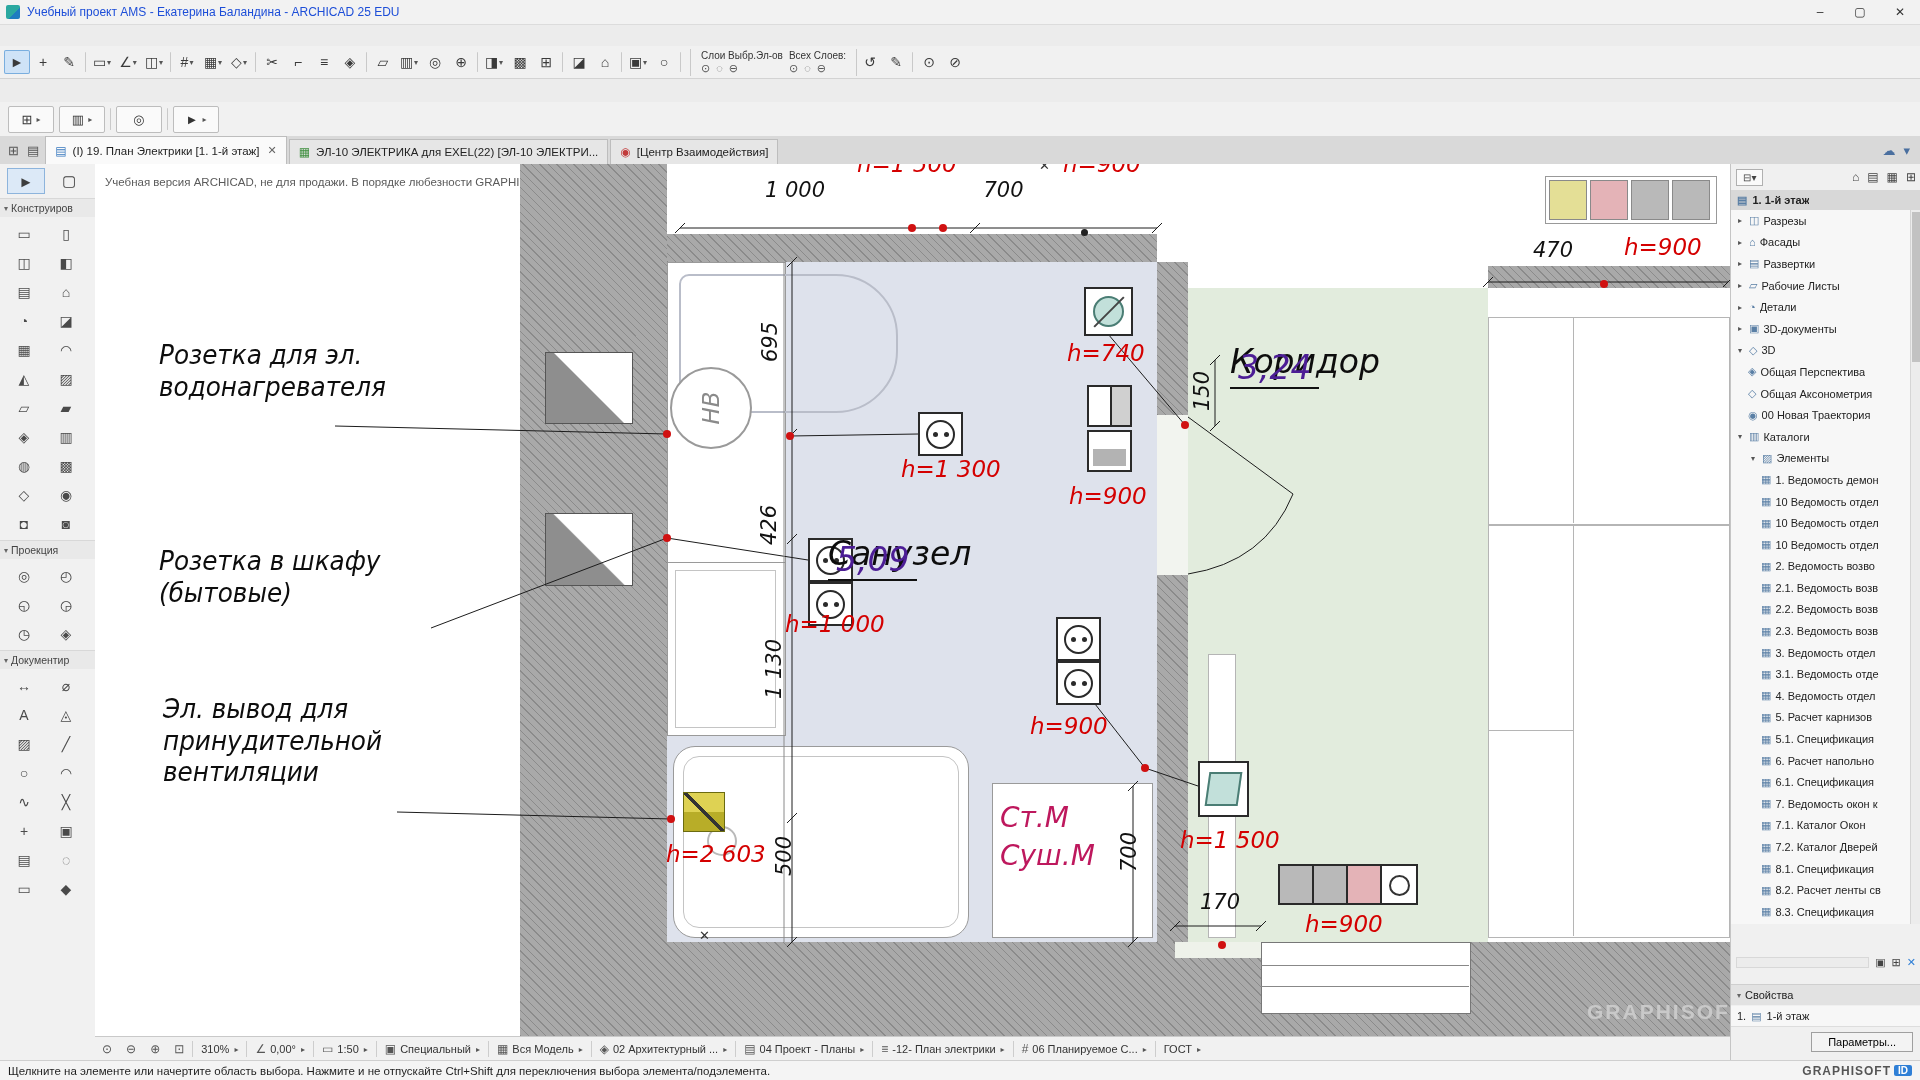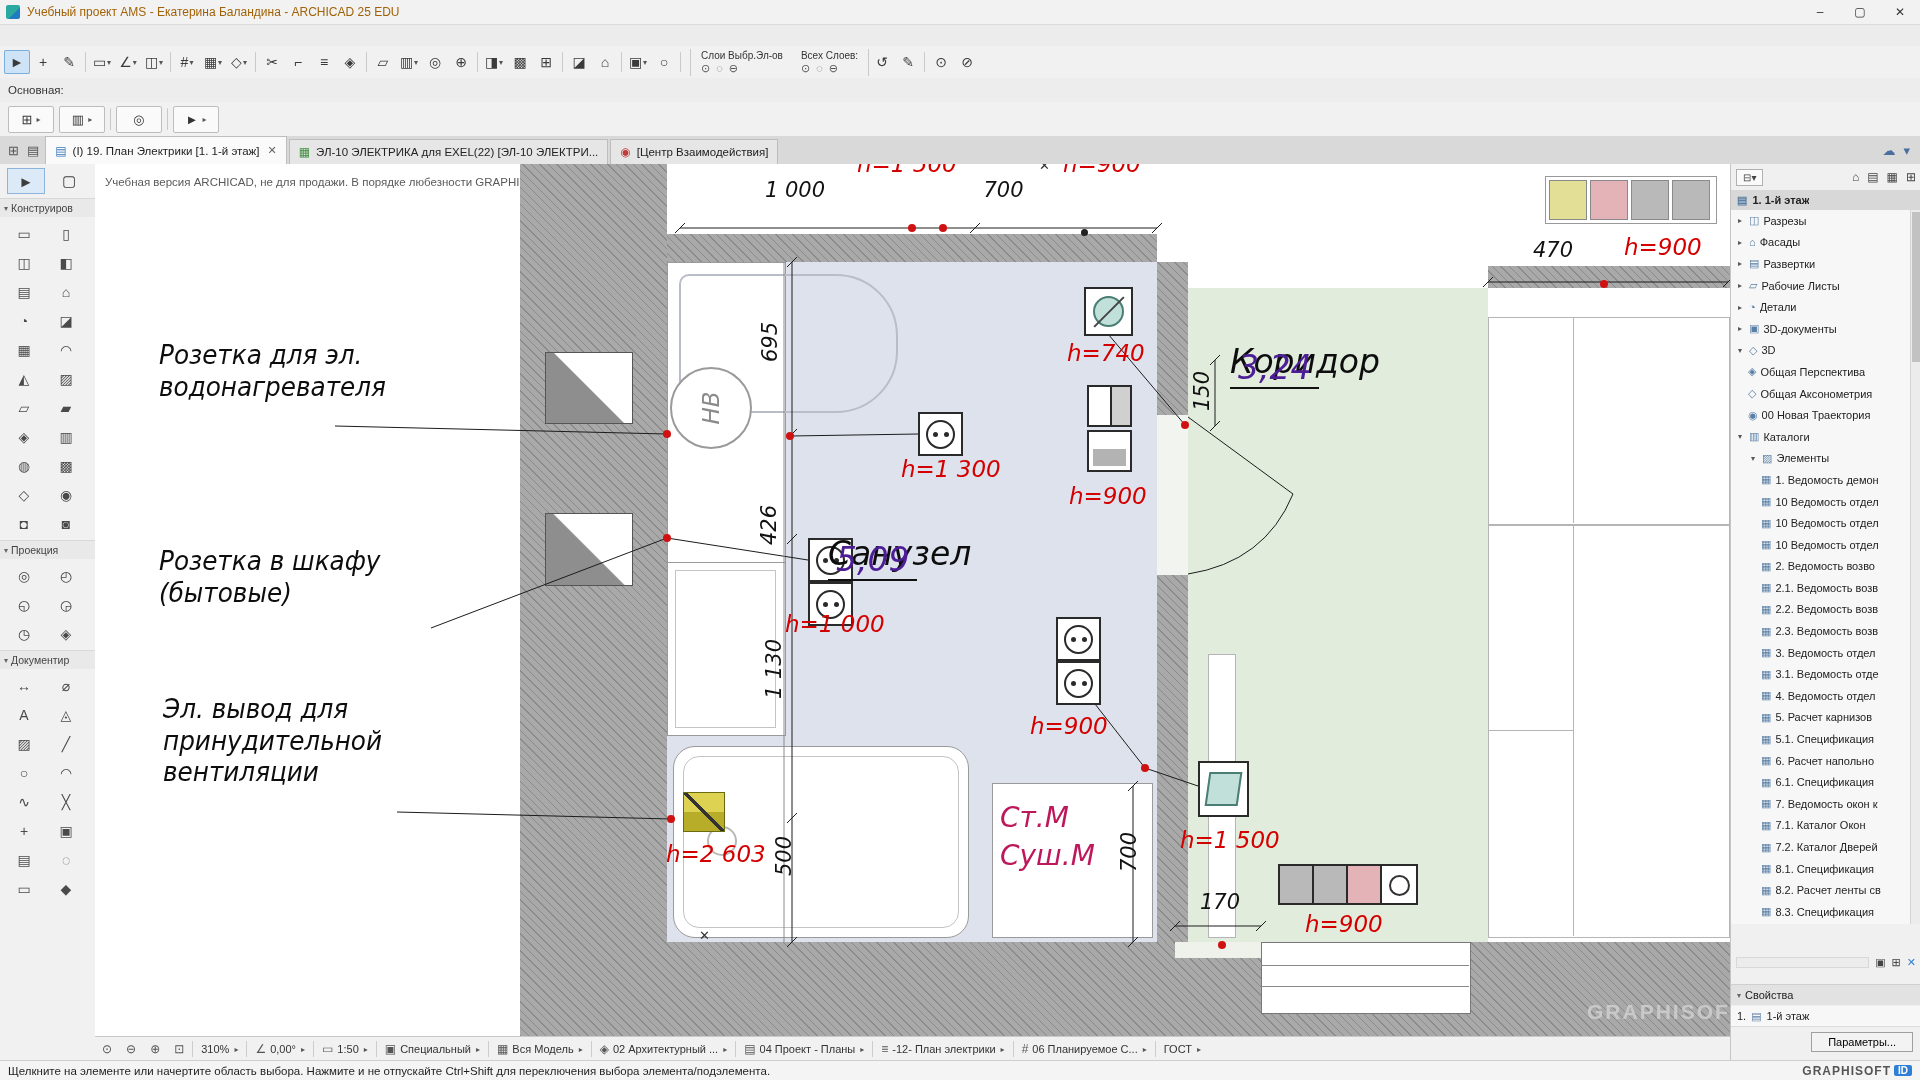--- a/index.html
+++ b/index.html
@@ -2,33 +2,33 @@
 <html style="--annotation-red: #d40000; --wall-gray: #a9a9a9; --bath-fill: #dee2ec; --corridor-fill: #e2ecdd; --swatch-yellow: #e4df96; --swatch-pink: #e4b3b7; --swatch-gray: #b9b9b9; --teal-fill: #c2e0da;"><head>
 <meta charset="utf-8">
 <style>
   html,body{margin:0;padding:0}
   body{width:1920px;height:1080px;overflow:hidden;font-family:"Liberation Sans",sans-serif;background:#e9e9e9;color:#222}
   #app{position:relative;width:1920px;height:1080px;background:#ececec;font-size:12px}
 
   
   #titlebar{position:absolute;left:0;right:0;top:0;height:24px;background:#f2f2f2;border-bottom:1px solid #dcdcdc;display:flex;align-items:center;gap:7px;padding-left:6px;font-size:12px}
   .appicon{width:14px;height:14px;background:linear-gradient(135deg,#2ba8a0 60%,#1f7cc0 60%);border-radius:2px}
-  .wtitle{color:#a16207;white-space:nowrap}
+  .wtitle{color:#1d4ed8;white-space:nowrap}
   .winctl{margin-left:auto;display:flex}
   .winbtn{width:40px;height:23px;display:flex;align-items:center;justify-content:center;color:#333;font-size:12px}
   #menubar{position:absolute;left:0;right:0;top:24px;height:22px;background:#f2f2f2;display:flex;align-items:center;padding-left:4px;font-size:12.5px}
   .mitem{padding:2px 8px;color:#1c1c1c}
   #toolbar{position:absolute;left:0;right:0;top:46px;height:32px;background:#f1f1f1;border-bottom:1px solid #d3d3d3;display:flex;align-items:center;padding:0 4px;overflow:hidden}
   .ticons{display:flex;align-items:center}
   .tbtn{height:24px;min-width:24px;display:inline-flex;align-items:center;justify-content:center;color:#3a3a3a;font-size:14px;border-radius:2px;padding:0 1px}
   .tbtn.sel{background:#cfe3f7;box-shadow:inset 0 0 0 1px #7aaede}
   .tbtn.sep{min-width:1px;width:1px;height:20px;background:#c9c9c9;margin:0 3px;padding:0}
   .tg{line-height:1}
   .tdd,.sa{font-size:8px;color:#555;margin-left:1px}
-  .layersbox{display:flex;gap:18px;margin-left:6px;padding:1px 10px;border-left:1px solid #c9c9c9;border-right:1px solid #c9c9c9}
+  .layersbox{display:flex;gap:6px;margin-left:6px;padding:1px 10px;border-left:1px solid #c9c9c9;border-right:1px solid #c9c9c9}
   .lcol{display:flex;flex-direction:column}
   .llabel{font-size:10px;color:#333;line-height:12px;white-space:nowrap}
   .lmini{display:flex;gap:6px;font-size:11px;color:#555;line-height:13px}
   #optionsbar{position:absolute;left:0;right:0;top:78px;height:24px;background:#ededed;border-bottom:1px solid #d2d2d2;display:flex;align-items:center;padding-left:8px;font-size:11.5px;color:#333}
   #toolrow{position:absolute;left:0;right:0;top:102px;height:34px;background:#f1f1f1;border-bottom:1px solid #cfcfcf;display:flex;align-items:center;gap:5px;padding-left:8px}
   .trbtn{height:25px;min-width:36px;border:1px solid #bdbdbd;background:#fafafa;border-radius:2px;display:inline-flex;align-items:center;justify-content:center;gap:3px;font-size:13px;color:#333;padding:0 4px}
   .trbtn.sep{min-width:1px;width:1px;height:22px;border:none;background:#c9c9c9;padding:0}
   #tabbar{position:absolute;left:0;right:0;top:136px;height:28px;background:#d9d9d9;display:flex;align-items:flex-end;padding-left:4px;gap:2px}
   .tbi{font-size:13px;color:#555;padding:0 4px 6px}
   .tabs{display:flex;align-items:flex-end;gap:2px;max-width:1280px;overflow:hidden}
@@ -278,23 +278,20 @@
         <span class="tbtn sep"></span>
         <span class="tbtn">
           <span class="tg">⊙</span>
         </span>
         <span class="tbtn">
           <span class="tg">⊘</span>
         </span>
       </div>
   </div>
 
-  <div id="optionsbar">
-    <span>Основная:</span>
-  </div>
 
   <div id="toolrow">
 
   <span class="trbtn">
         <span>⊞</span>
         <span class="tdd">▸</span>
       </span>
       <span class="trbtn">
         <span>▥</span>
         <span class="tdd">▸</span>

